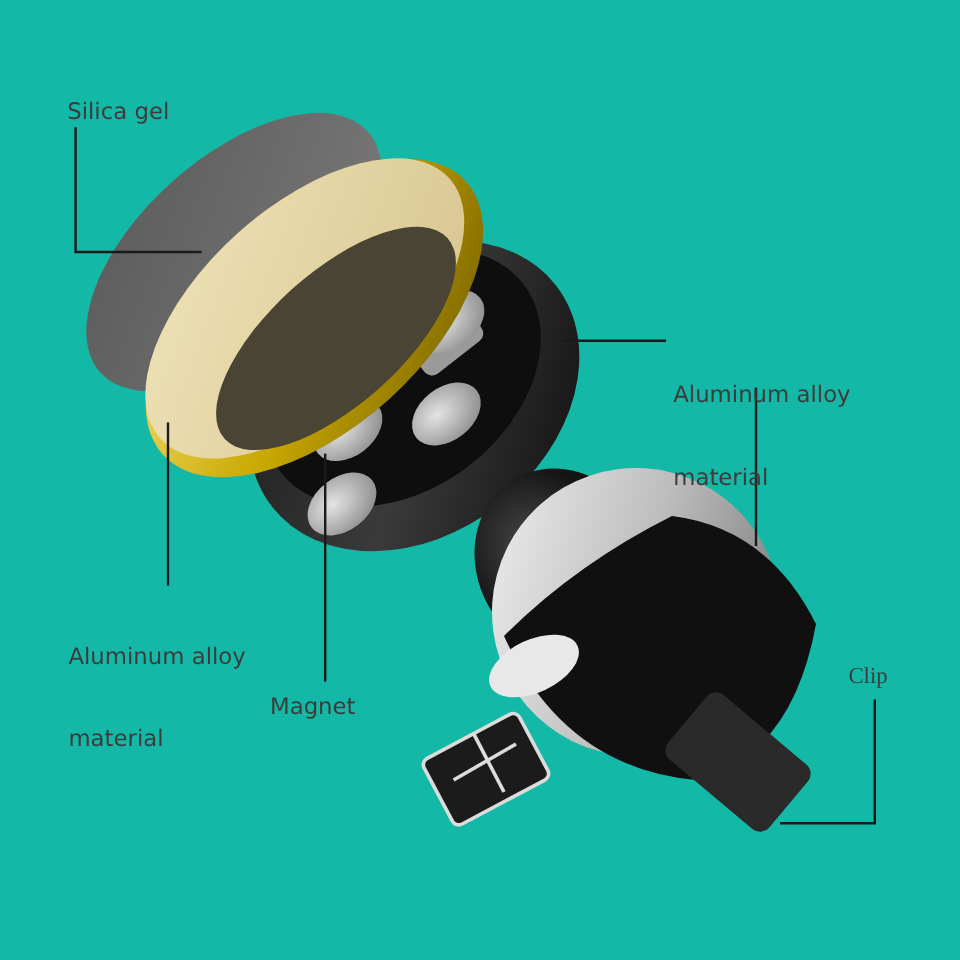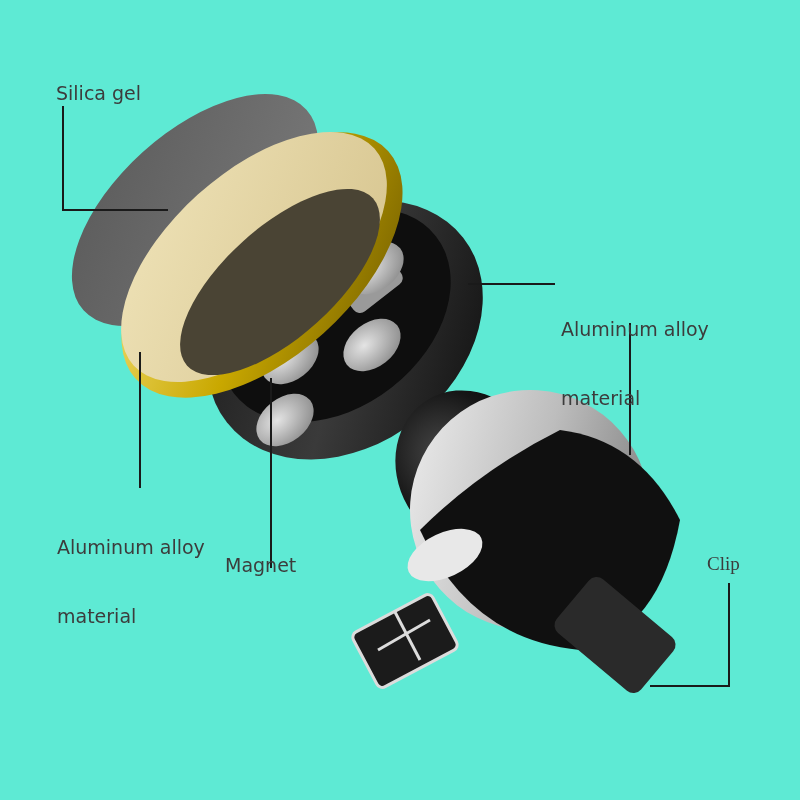--- a/index.html
+++ b/index.html
@@ -1,16 +1,16 @@
 <!DOCTYPE html>
 <html><head>
 <meta charset="utf-8">
 <style>
   html, body { margin:0; padding:0; background:#ffffff; }
-  #stage { position:relative; width:800px; height:800px; overflow:hidden; background:#5eead4;
+  #stage { position:relative; width:800px; height:800px; overflow:hidden; background:#14b8a6;
            font-family:"DejaVu Sans","Liberation Sans",sans-serif; }
   .label { position:absolute; color:#3c3c3c; font-size:19px; line-height:23px; white-space:pre; }
   svg.art { position:absolute; left:0; top:0; }
 </style>
 </head>
 <body>
 
 <div id="stage">
 
   <svg class="art" width="800" height="800" viewBox="0 0 800 800">
@@ -100,16 +100,16 @@
   <div class="label" style="left:561px;top:272px;">
     <div>Aluminum alloy</div>
     <div>material</div>
   </div>
 
   <div class="label" style="left:57px;top:490px;">
     <div>Aluminum alloy</div>
     <div>material</div>
   </div>
 
-  <div class="label" style="left:225px;top:554px;">Magnet</div>
+  <div class="label" style="left:225px;top:578px;">Magnet</div>
 
   <div class="label" style="left:707px;top:552px;font-family:Liberation Serif, serif;">Clip</div>
 </div>
 
 </body></html>

